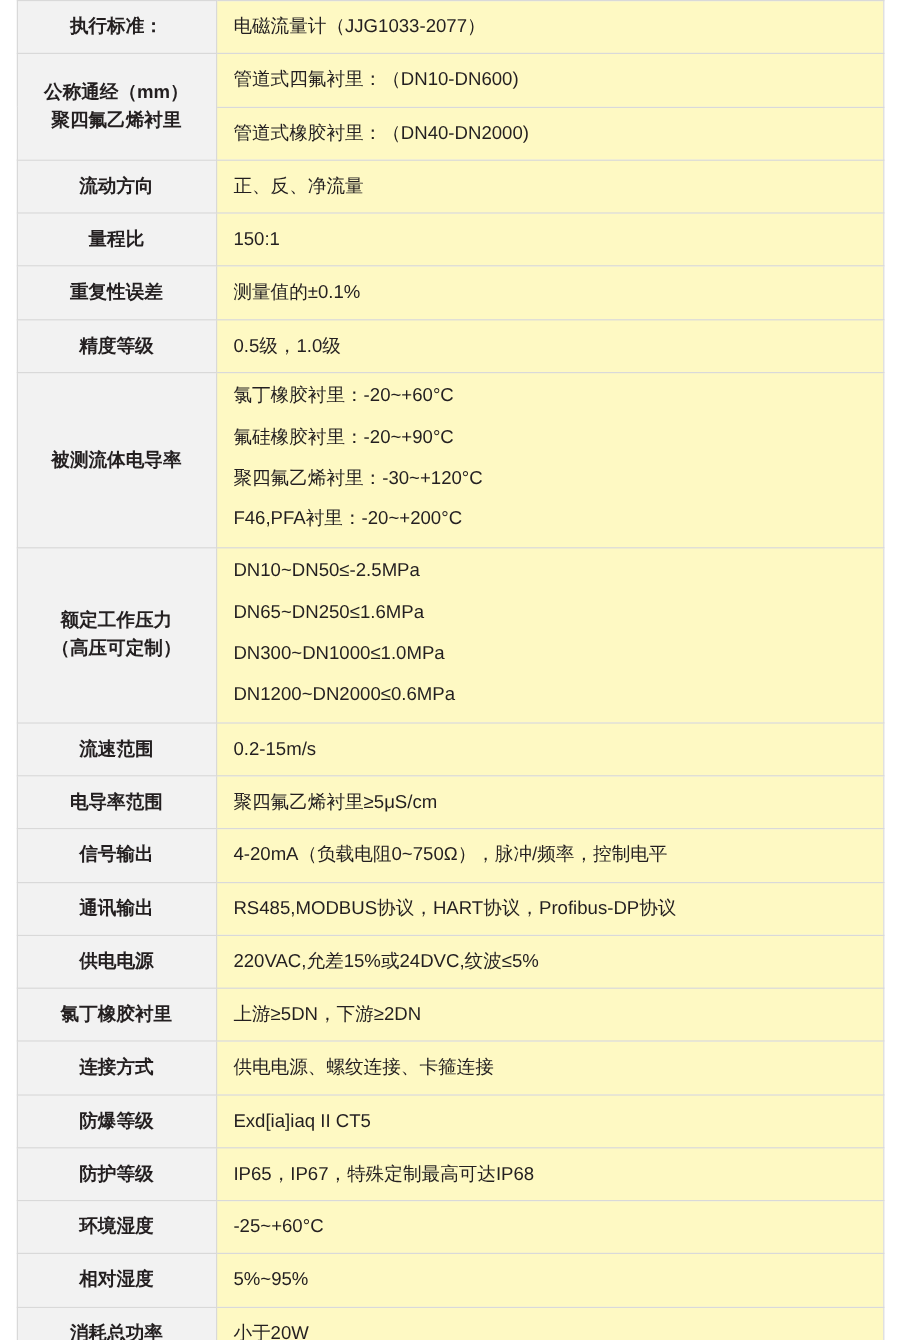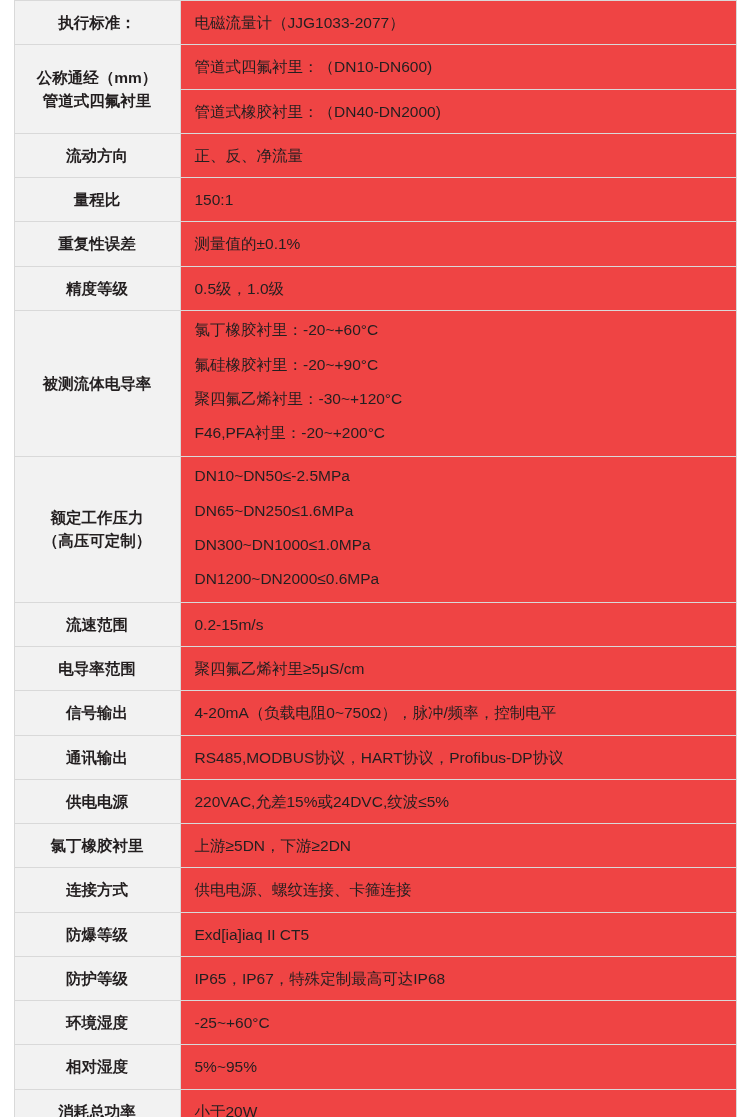--- a/index.html
+++ b/index.html
@@ -28,21 +28,21 @@
   td.label {
     width: 166px;
     background: #f2f2f2;
     text-align: center;
     font-weight: bold;
     color: #231f20;
     padding: 10px 6px;
     margin-top: 42px;
   }
   td.value {
-    background: #ef4444;
+    background: #fef9c3;
     padding: 10px 12px 10px 14px;
     text-align: left;
     color: #231f20;
   }
   td.value.multi {
     padding-top: 2px;
     padding-bottom: 6px;
   }
   .line {
     padding: 5.5px 0;
@@ -77,21 +77,21 @@
       <td class="value">
         <span>电磁流量计（JJG1033-2077）</span>
       </td>
       <td class="edge"></td>
     </tr>
 
     <tr>
       <td class="edge"></td>
       <td class="label" rowspan="2">
         <span class="sub">公称通经（mm）</span>
-        <span class="sub">管道式四氟衬里</span>
+        <span class="sub">聚四氟乙烯衬里</span>
       </td>
       <td class="value">
         <span>管道式四氟衬里：（DN10-DN600)</span>
       </td>
       <td class="edge"></td>
     </tr>
     <tr>
       <td class="edge"></td>
       <td class="value">
         <span>管道式橡胶衬里：（DN40-DN2000)</span>

